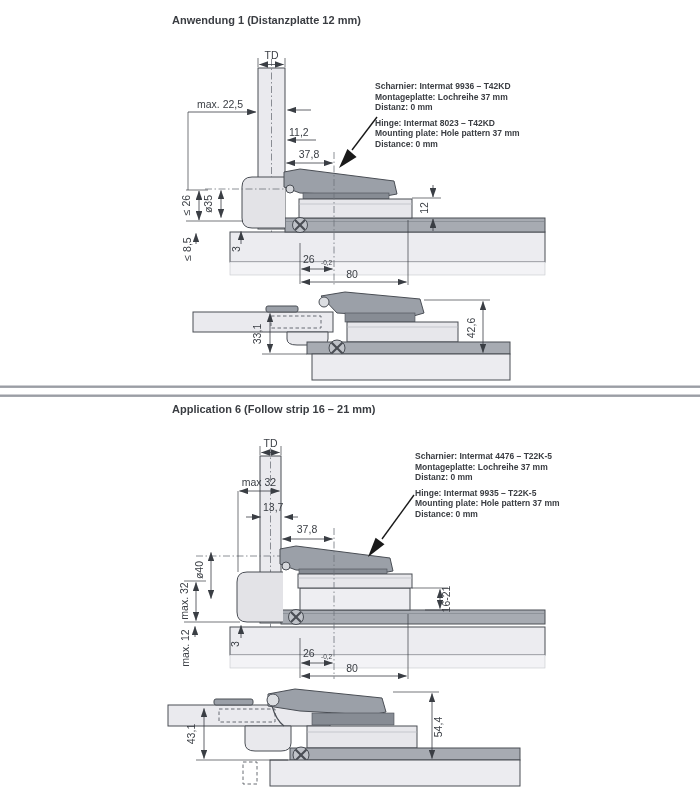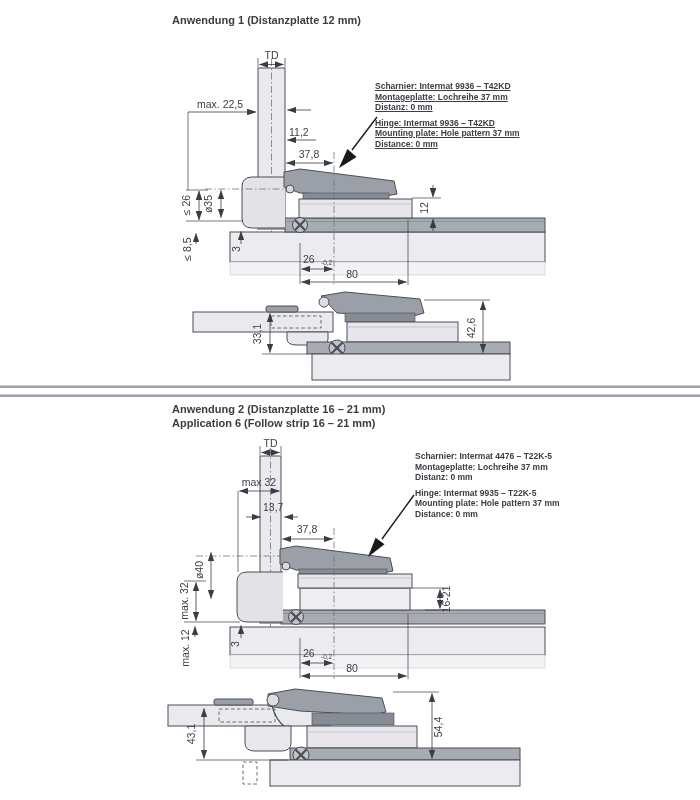--- a/index.html
+++ b/index.html
@@ -19,30 +19,29 @@
 </style>
 </head>
 <body>
 
 <div id="page">
 
   <div class="title" style="left:172px;top:13px;">
     <div>Anwendung 1 (Distanzplatte 12 mm)</div>
   </div>
   <div class="title" style="left:172px;top:402px;">
-    <div>Anwendung 2 (Distanzplatte 16 – 21 mm)</div>
     <div>Application 6 (Follow strip 16 – 21 mm)</div>
   </div>
 
-  <div class="note" style="left:375px;top:81px;text-decoration:underline;">
+  <div class="note" style="left:375px;top:81px;">
     <div>Scharnier: Intermat 9936 – T42KD</div>
     <div>Montageplatte: Lochreihe 37 mm</div>
     <div>Distanz: 0 mm</div>
     <div class="block2">
-      <div>Hinge: Intermat 9936 – T42KD</div>
+      <div>Hinge: Intermat 8023 – T42KD</div>
       <div>Mounting plate: Hole pattern 37 mm</div>
       <div>Distance: 0 mm</div>
     </div>
   </div>
   <div class="note" style="left:415px;top:451px;">
     <div>Scharnier: Intermat 4476 – T22K-5</div>
     <div>Montageplatte: Lochreihe 37 mm</div>
     <div>Distanz: 0 mm</div>
     <div class="block2">
       <div>Hinge: Intermat 9935 – T22K-5</div>

